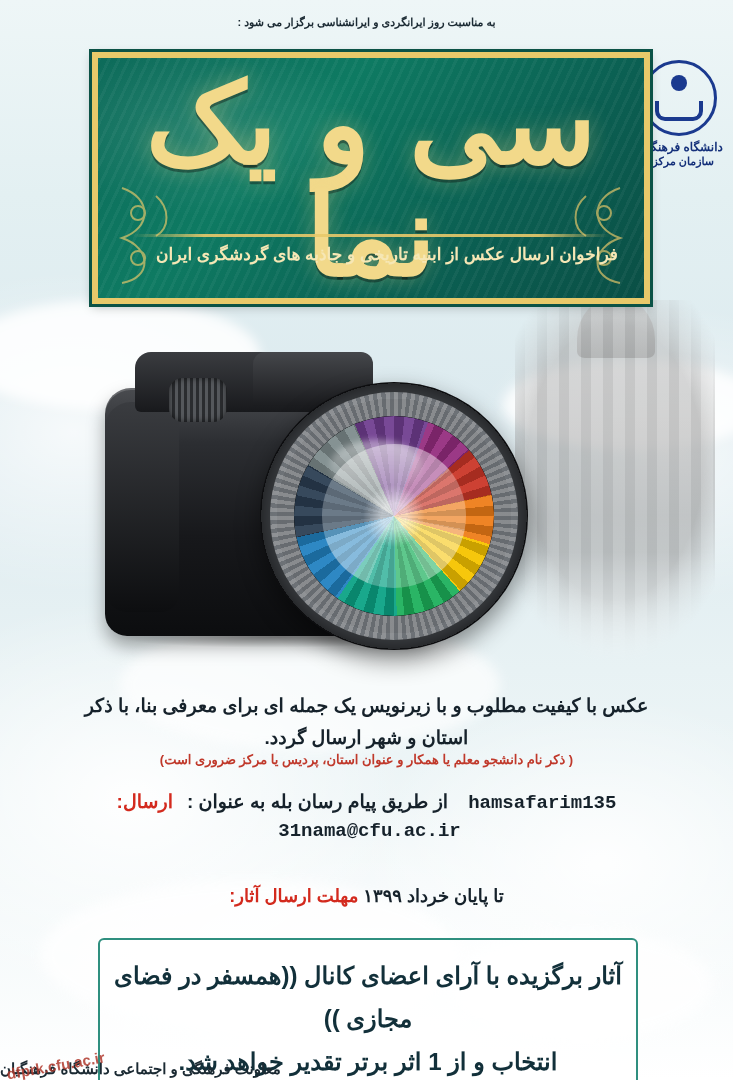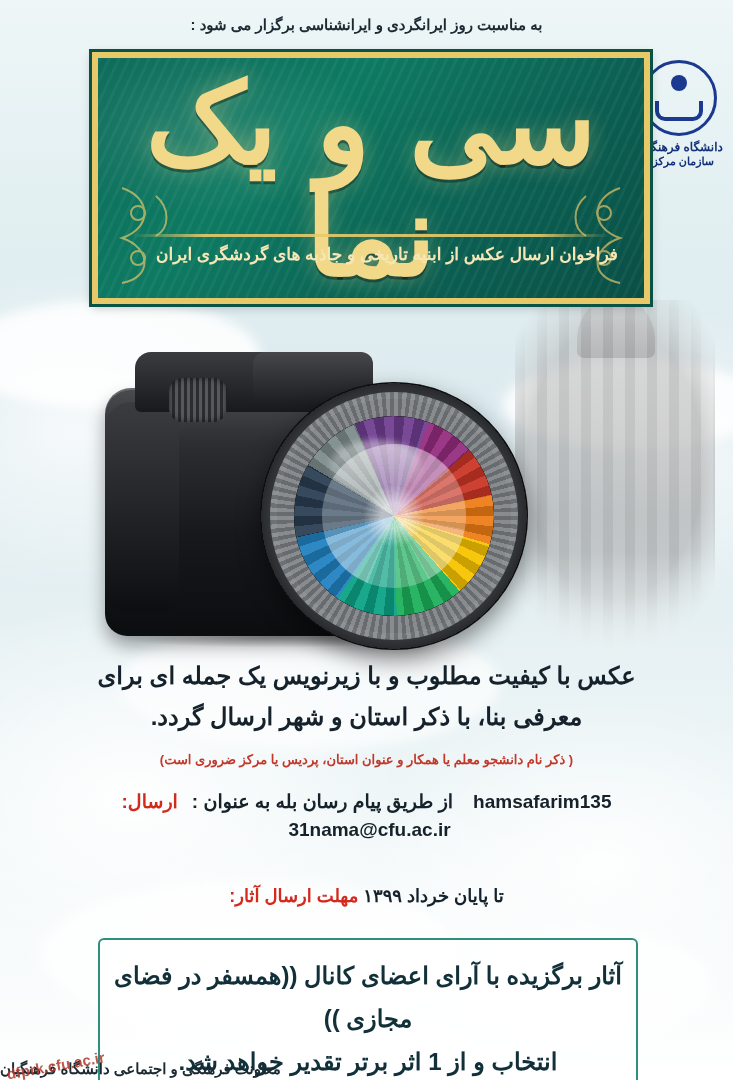--- a/index.html
+++ b/index.html
@@ -47,21 +47,21 @@
     opacity:.6;filter:grayscale(1);
   }
   .dome:after{
     content:"";position:absolute;left:50%;top:-14px;transform:translateX(-50%);
     width:4px;height:16px;background:#7d8388;
   }
 
   
   .topline{
     position:absolute;top:16px;left:0;right:0;text-align:center;
-    font-size:15px;font-weight:bold;color:#1b2a33;letter-spacing:.2px;
+    font-size:11px;font-weight:bold;color:#1b2a33;letter-spacing:.2px;
   }
 
   
   .banner{
     position:absolute;top:52px;left:92px;width:546px;height:240px;
     background:linear-gradient(135deg,#0d6b5a 0%, #0e7a62 35%, #0b5f52 70%, #0a4f45 100%);
     border:6px solid #e8c96a;
     box-shadow:0 0 0 3px #0b5246, 0 3px 10px rgba(0,0,0,.25);
     overflow:hidden;
   }
@@ -198,24 +198,24 @@
     position:absolute;left:18%;top:12%;width:46%;height:26%;border-radius:50%;
     background:linear-gradient(180deg,rgba(255,255,255,.45),rgba(255,255,255,0));
     filter:blur(3px);
   }
 
   
   .sec{position:absolute;left:0;right:0;text-align:center;color:#16222b;}
   .h-red{color:#d32a1e;font-weight:bold;}
   .s1{top:650px;font-size:21px;}
   .s1 .txt{font-size:21px;font-weight:bold;}
-  .p1{top:656px;font-size:24px;line-height:1.7;font-weight:bold;padding:0 76px;box-sizing:border-box;}
+  .p1{top:690px;font-size:19px;line-height:1.7;font-weight:bold;padding:0 76px;box-sizing:border-box;}
   .p1b{top:752px;font-size:13px;color:#c0392b;font-weight:bold;}
   .s2{top:790px;font-size:19px;font-weight:bold;}
-  .s2 .mail{font-family:Liberation Sans, sans-serif;direction:ltr;display:inline-block;margin-left:6px;}
+  .s2 .mail{font-family:Liberation Mono, monospace;direction:ltr;display:inline-block;margin-left:6px;}
   .s2row{display:flex;justify-content:center;align-items:baseline;gap:14px;}
   .s4{top:885px;font-size:18px;font-weight:bold;}
 
   .boxnote{
     position:absolute;left:98px;top:938px;width:540px;padding:14px 7px;box-sizing:border-box;
     border:2px solid #2f8f7f;border-radius:6px;background:rgba(255,255,255,.55);
     text-align:center;font-size:24px;line-height:1.8;color:#12303a;font-weight:bold;
   }
   .footer{
     position:absolute;left:0;right:0;bottom:2px;text-align:left;

